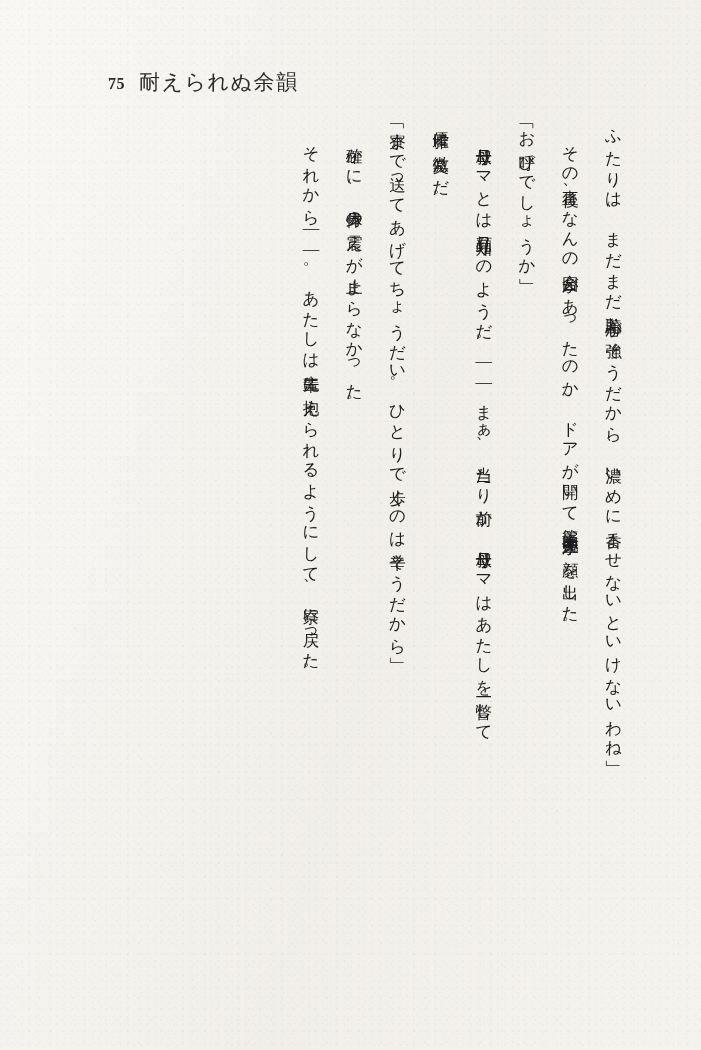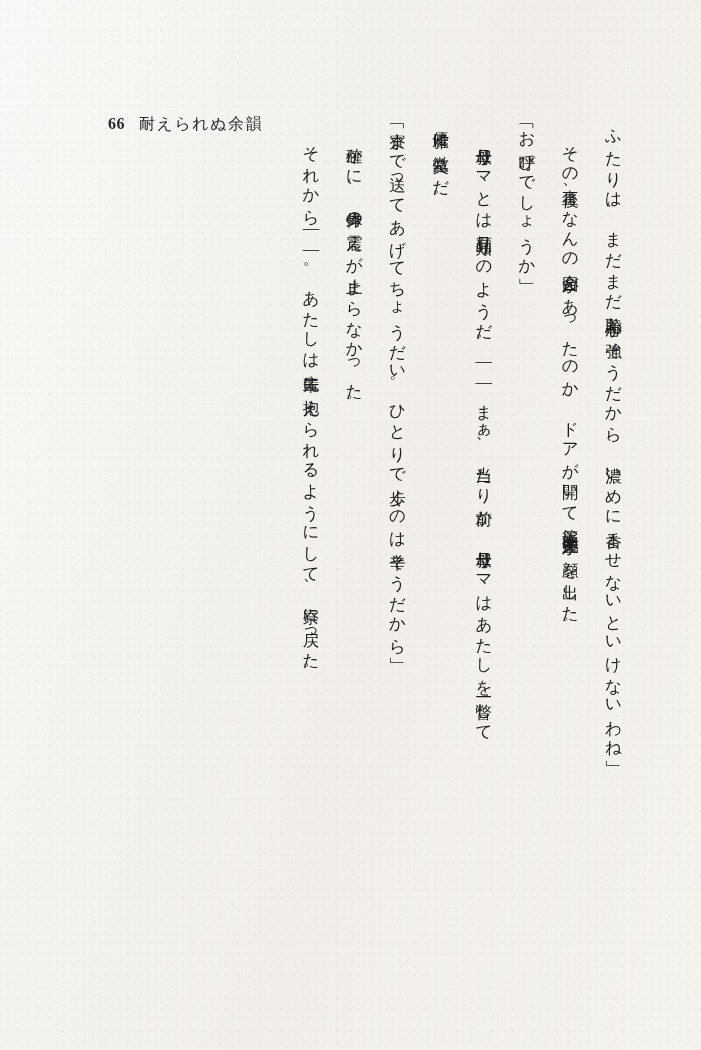--- a/index.html
+++ b/index.html
@@ -44,23 +44,22 @@
     font-size: 16px;
     letter-spacing: 1px;
     color: #2a2a2a;
   }
   .running-head .folio {
     font-weight: bold;
     font-size: 16px;
     letter-spacing: 0.5px;
   }
   .running-head .chapter {
-    font-size: 16px;
+    font-size: 21px;
     letter-spacing: 1.5px;
-    margin-top: 46px;
   }
 
   
   .body-text {
     position: absolute;
     top: 118px;
     right: 66px;
     height: 790px;
     width: 560px;
     writing-mode: vertical-rl;
@@ -82,21 +81,21 @@
     text-indent: 0;
   }
 </style>
 </head>
 <body>
 
 <div class="page">
   <div class="paper-grain"></div>
 
   <div class="running-head">
-    <span class="folio">66</span>
+    <span class="folio">75</span>
     <span class="chapter">耐えられぬ余韻</span>
   </div>
 
   <div class="body-text">
     <p class="dialogue">ふたりは、まだまだ羞恥心が強そうだから、濃いめに呑ませないといけないわね」</p>
     <p class="indent">その直後、なんの合図があったのか、ドアが開いて篠塚由美先輩が顔を出した。</p>
     <p class="dialogue">「お呼びでしょうか」</p>
     <p class="indent">叔母サマとは顔見知りのようだ。——まぁ、当たり前か。叔母サマはあたしを一瞥して</p>
     <p>優雅に微笑んだ。</p>
     <p class="dialogue">「寮まで送ってあげてちょうだい。ひとりで歩くのは辛そうだから」</p>

